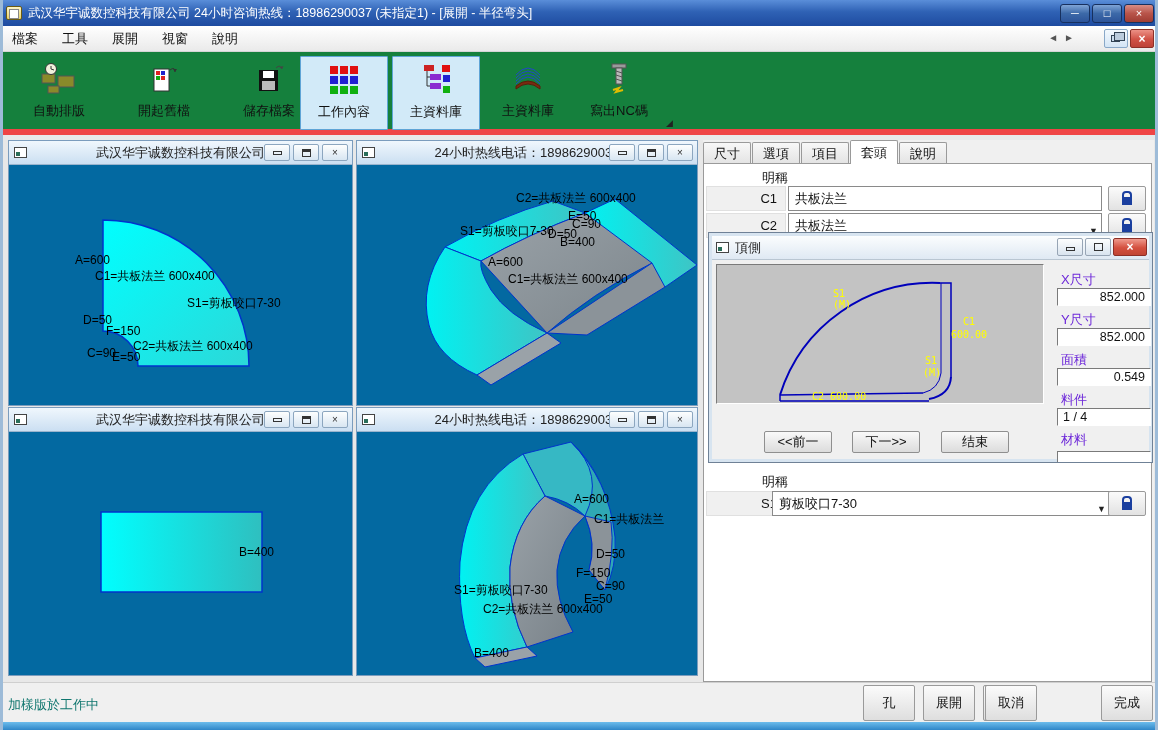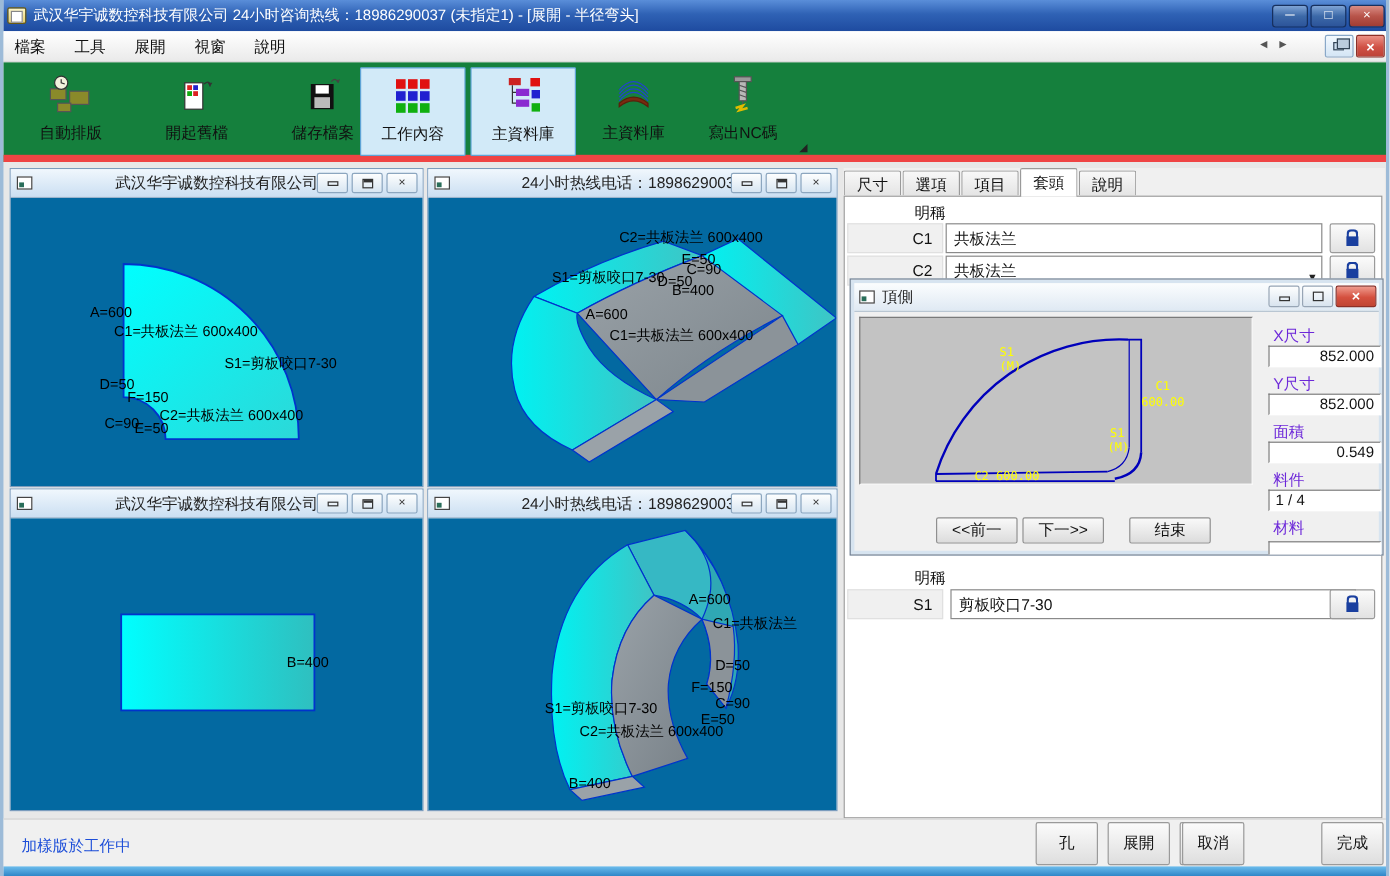--- a/index.html
+++ b/index.html
@@ -99,21 +99,21 @@
   .dlg-flabel { position:absolute; left:352px; font-size:13px; color:#6d28d9; }
   .dlg-field { position:absolute; left:348px; width:94px; height:18px; background:#fff;
     border-top:1px solid #7a7a7a; border-left:1px solid #7a7a7a; border-bottom:1px solid #fff; border-right:1px solid #fff;
     font-size:12.5px; color:#111; line-height:16px; text-align:right; padding-right:5px; }
   .dlg-field.left { text-align:left; padding-left:5px; }
   .dlg-btn { position:absolute; width:68px; height:22px; border:1px solid #8f8f8f; border-radius:2px;
     background:linear-gradient(#f9f9f9,#dcdcdc); font-size:13px; color:#111; text-align:center; line-height:20px; }
 
   
   .statusbar { left:-3px; top:682px; width:1158px; height:40px; background:#f0f0f0; border-top:1px solid #cfcfcf; }
-  .status-text { position:absolute; left:18px; top:13px; font-size:13px; color:#1d4ed8; }
+  .status-text { position:absolute; left:8px; top:13px; font-size:13px; color:#0f766e; }
   .s-btn { position:absolute; top:2px; width:52px; height:36px; border:1px solid #9a9a9a; border-radius:2px;
     background:linear-gradient(#fbfbfb,#dedede); font-size:13px; color:#111; text-align:center; line-height:34px; }
   .bottom-strip { left:-3px; top:722px; width:1158px; height:8px;
     background:linear-gradient(#6cbcec,#2f86c8); }
 </style>
 </head>
 <body>
 
 <div id="app">
 
@@ -408,21 +408,21 @@
           </span>
 
         <span class="row-key" style="left:2px;top:49px;width:80px;">C2</span>
         <span class="row-val" style="left:84px;top:49px;width:314px;"><span>共板法兰</span><span class="dd-arrow">▼</span></span>
         <span class="lock-btn" style="left:404px;top:49px;">
             <span class="lock-ico"></span>
           </span>
 
         <span class="hdr-label" style="left:58px;top:309px;">明稱</span>
         <span class="row-key" style="left:2px;top:327px;width:80px;">S1</span>
-        <span class="row-val" style="left:88px;top:327px;width:338px;"><span>剪板咬口7-30</span><span class="dd-arrow">▼</span></span>
+        <span class="row-val" style="left:68px;top:327px;width:338px;"><span>剪板咬口7-30</span><span class="dd-arrow">▼</span></span>
         <span class="lock-btn" style="left:404px;top:327px;">
             <span class="lock-ico"></span>
           </span>
       </div>
     </div>
 
     <div class="dialog">
       <div class="dlg-title">
         <span class="dlg-icon"></span>
         <span>頂側</span>
@@ -460,21 +460,21 @@
       <span class="dlg-flabel" style="top:38px;">X尺寸</span>
       <div class="dlg-field" style="top:55px;">852.000</div>
       <span class="dlg-flabel" style="top:78px;">Y尺寸</span>
       <div class="dlg-field" style="top:95px;">852.000</div>
       <span class="dlg-flabel" style="top:118px;">面積</span>
       <div class="dlg-field" style="top:135px;">0.549</div>
       <span class="dlg-flabel" style="top:158px;">料件</span>
       <div class="dlg-field left" style="top:175px;">1 / 4</div>
       <span class="dlg-flabel" style="top:198px;">材料</span>
       <div class="dlg-field left" style="top:218px;"></div>
-      <div class="dlg-btn" style="left:71px;top:198px;">&lt;&lt;前一</div>
+      <div class="dlg-btn" style="left:55px;top:198px;">&lt;&lt;前一</div>
       <div class="dlg-btn" style="left:143px;top:198px;">下一&gt;&gt;</div>
       <div class="dlg-btn" style="left:232px;top:198px;">结束</div>
     </div>
 
   </div>
 
   <div class="abs statusbar">
     <span class="status-text">加樣版於工作中</span>
     <div class="s-btn" style="left:863px;">孔</div>
     <div class="s-btn" style="left:923px;">展開</div>

